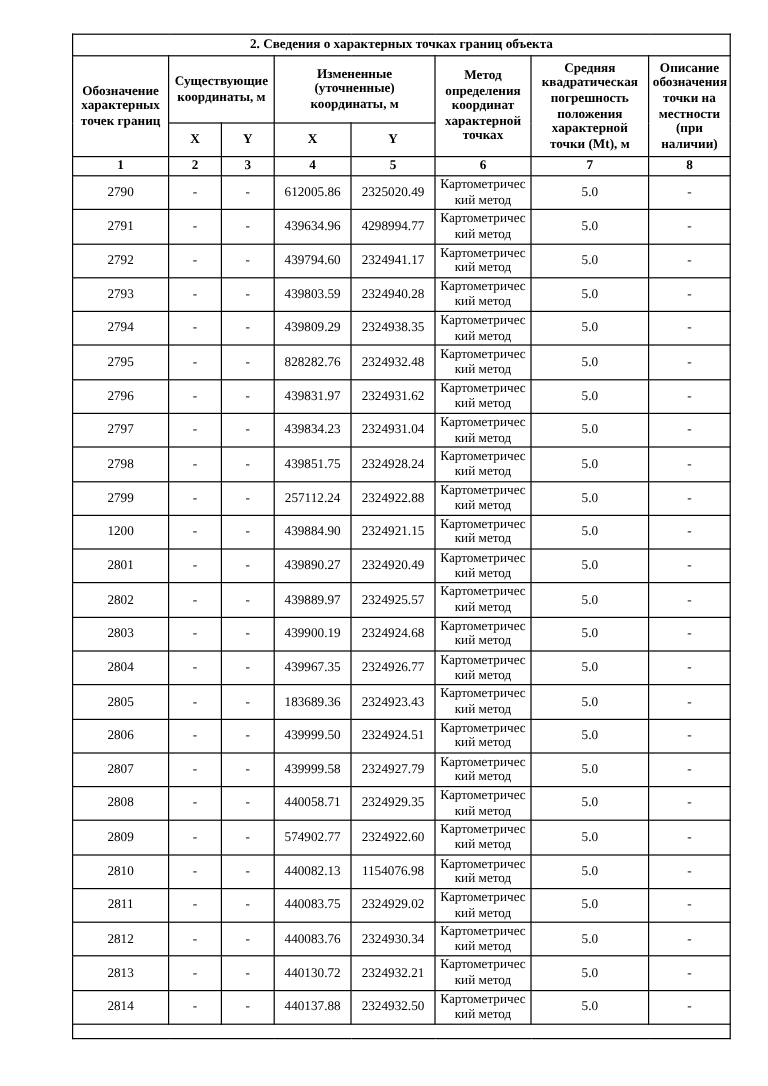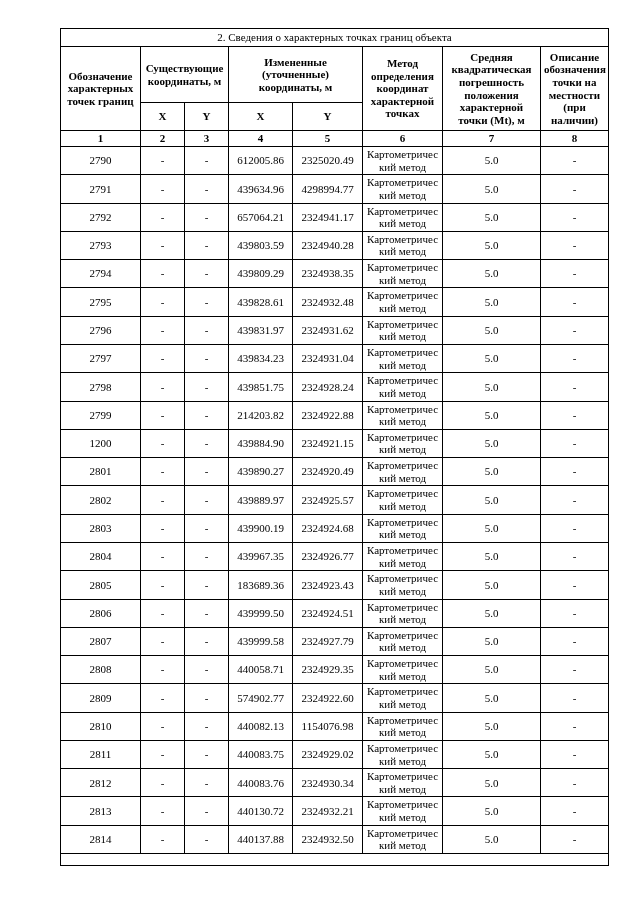--- a/index.html
+++ b/index.html
@@ -24,21 +24,21 @@
   table.main td {
     border: 1px solid #000000;
     font-size: 11px;
     text-align: center;
     vertical-align: middle;
     padding: 1px 2px;
     line-height: 1.15;
   }
   td.title-cell {
     text-align: left;
-    font-weight: normal;
+    font-weight: bold;
     font-size: 12px;
     padding: 3px 5px;
     height: 18px;
     margin-left: 16px;
   }
   tr.hdr td {
     font-weight: bold;
     padding: 2px 3px;
   }
   tr.hdr-top td { height: 56px; }
@@ -115,21 +115,21 @@
           <td>439634.96</td>
           <td>4298994.77</td>
           <td class="method-cell">Картометрический метод</td>
           <td>5.0</td>
           <td>-</td>
         </tr>
         <tr>
           <td>2792</td>
           <td>-</td>
           <td>-</td>
-          <td>657064.21</td>
+          <td>439794.60</td>
           <td>2324941.17</td>
           <td class="method-cell">Картометрический метод</td>
           <td>5.0</td>
           <td>-</td>
         </tr>
         <tr>
           <td>2793</td>
           <td>-</td>
           <td>-</td>
           <td>439803.59</td>
@@ -145,21 +145,21 @@
           <td>439809.29</td>
           <td>2324938.35</td>
           <td class="method-cell">Картометрический метод</td>
           <td>5.0</td>
           <td>-</td>
         </tr>
         <tr>
           <td>2795</td>
           <td>-</td>
           <td>-</td>
-          <td>439828.61</td>
+          <td>828282.76</td>
           <td>2324932.48</td>
           <td class="method-cell">Картометрический метод</td>
           <td>5.0</td>
           <td>-</td>
         </tr>
         <tr>
           <td>2796</td>
           <td>-</td>
           <td>-</td>
           <td>439831.97</td>
@@ -185,21 +185,21 @@
           <td>439851.75</td>
           <td>2324928.24</td>
           <td class="method-cell">Картометрический метод</td>
           <td>5.0</td>
           <td>-</td>
         </tr>
         <tr>
           <td>2799</td>
           <td>-</td>
           <td>-</td>
-          <td>214203.82</td>
+          <td>257112.24</td>
           <td>2324922.88</td>
           <td class="method-cell">Картометрический метод</td>
           <td>5.0</td>
           <td>-</td>
         </tr>
         <tr>
           <td>1200</td>
           <td>-</td>
           <td>-</td>
           <td>439884.90</td>

